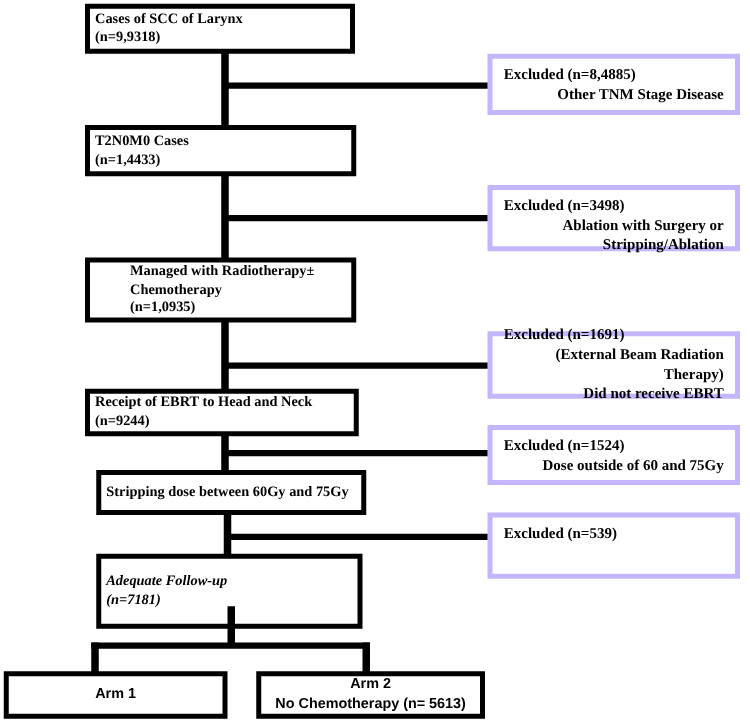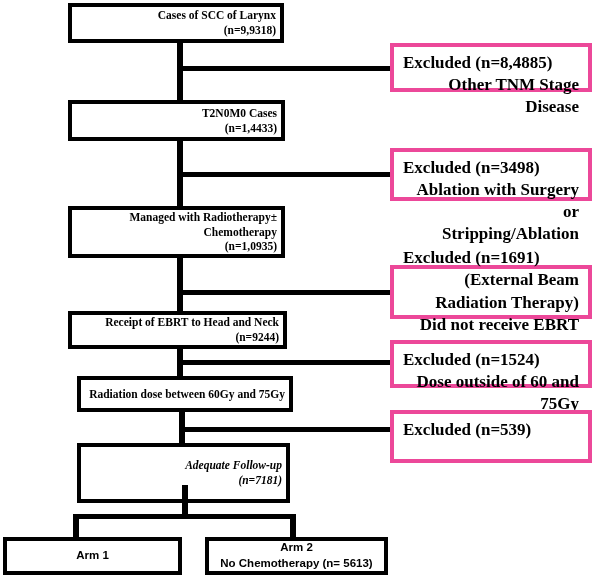--- a/index.html
+++ b/index.html
@@ -11,38 +11,38 @@
     color:#000;
     overflow:hidden;
   }
   .fbox{
     position:absolute;
     box-sizing:border-box;
     border:4px solid #000;
     background:#fff;
     display:flex;
     flex-direction:column;
-    align-items:flex-end;
+    align-items:flex-start;
     justify-content:center;
     text-align:center;
     font-weight:bold;
     font-size:11.5px;
     line-height:1.3;
     padding:1px 4px;
   }
   .ebox{
     position:absolute;
     box-sizing:border-box;
-    border:4px solid #ec4899;
+    border:4px solid #c4b5fd;
     background:#fff;
     display:flex;
     flex-direction:column;
     justify-content:space-between;
     font-weight:bold;
-    font-size:17px;
+    font-size:12px;
     line-height:1.3;
     padding:5px 9px 6px 9px;
   }
   .ebox .ehead{text-align:left;}
   .ebox .ereasons{text-align:right;}
   .armbox{
     position:absolute;
     box-sizing:border-box;
     border:4px solid #000;
     background:#fff;
@@ -78,21 +78,21 @@
     <span>Chemotherapy</span>
     <span>(n=1,0935)</span>
   </div>
 
   <div class="fbox" style="left:68px;top:311px;width:219px;height:38px;">
     <span>Receipt of EBRT to Head and Neck</span>
     <span>(n=9244)</span>
   </div>
 
   <div class="fbox" style="left:77px;top:376px;width:216px;height:36px;">
-    <span>Radiation dose between 60Gy and 75Gy</span>
+    <span>Stripping dose between 60Gy and 75Gy</span>
   </div>
 
   <div class="fbox" style="left:77px;top:443px;width:213px;height:60px;font-style:italic;">
     <span>Adequate Follow-up</span>
     <span>(n=7181)</span>
   </div>
 
   <div class="armbox" style="left:3px;top:537px;width:179px;height:38px;">
     <span>Arm 1</span>
   </div>

